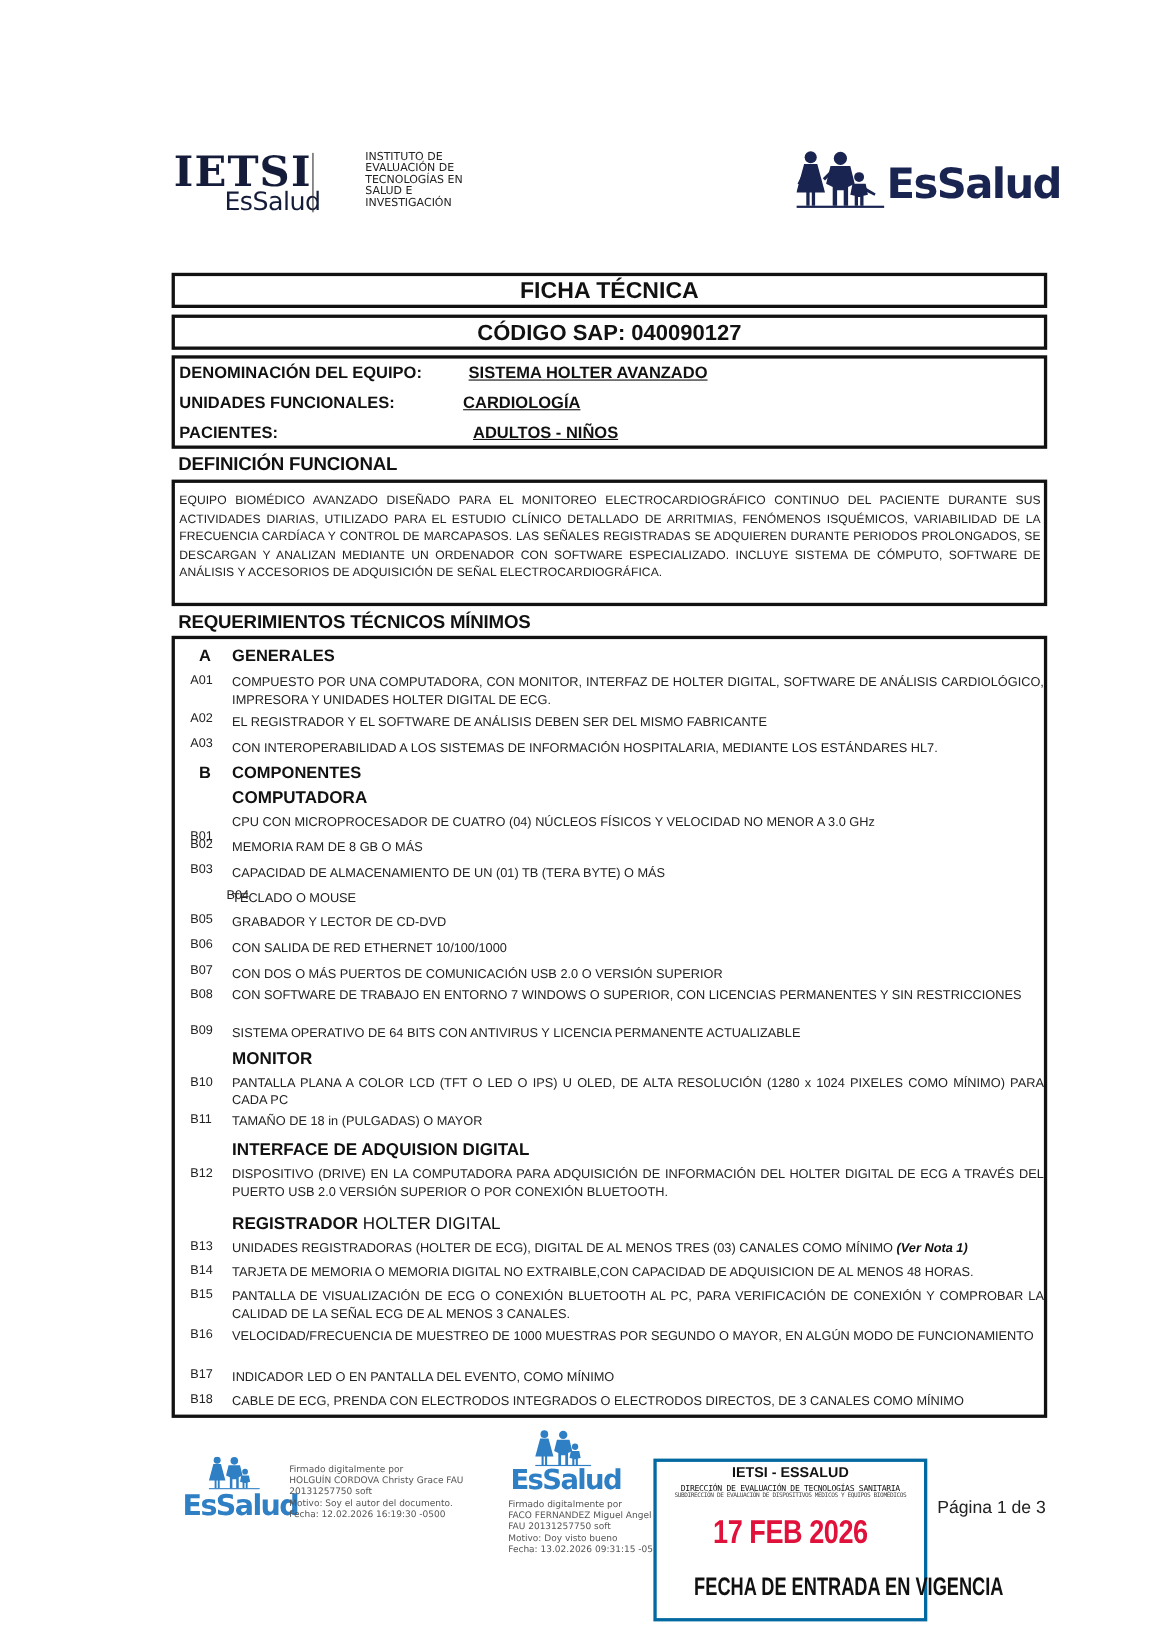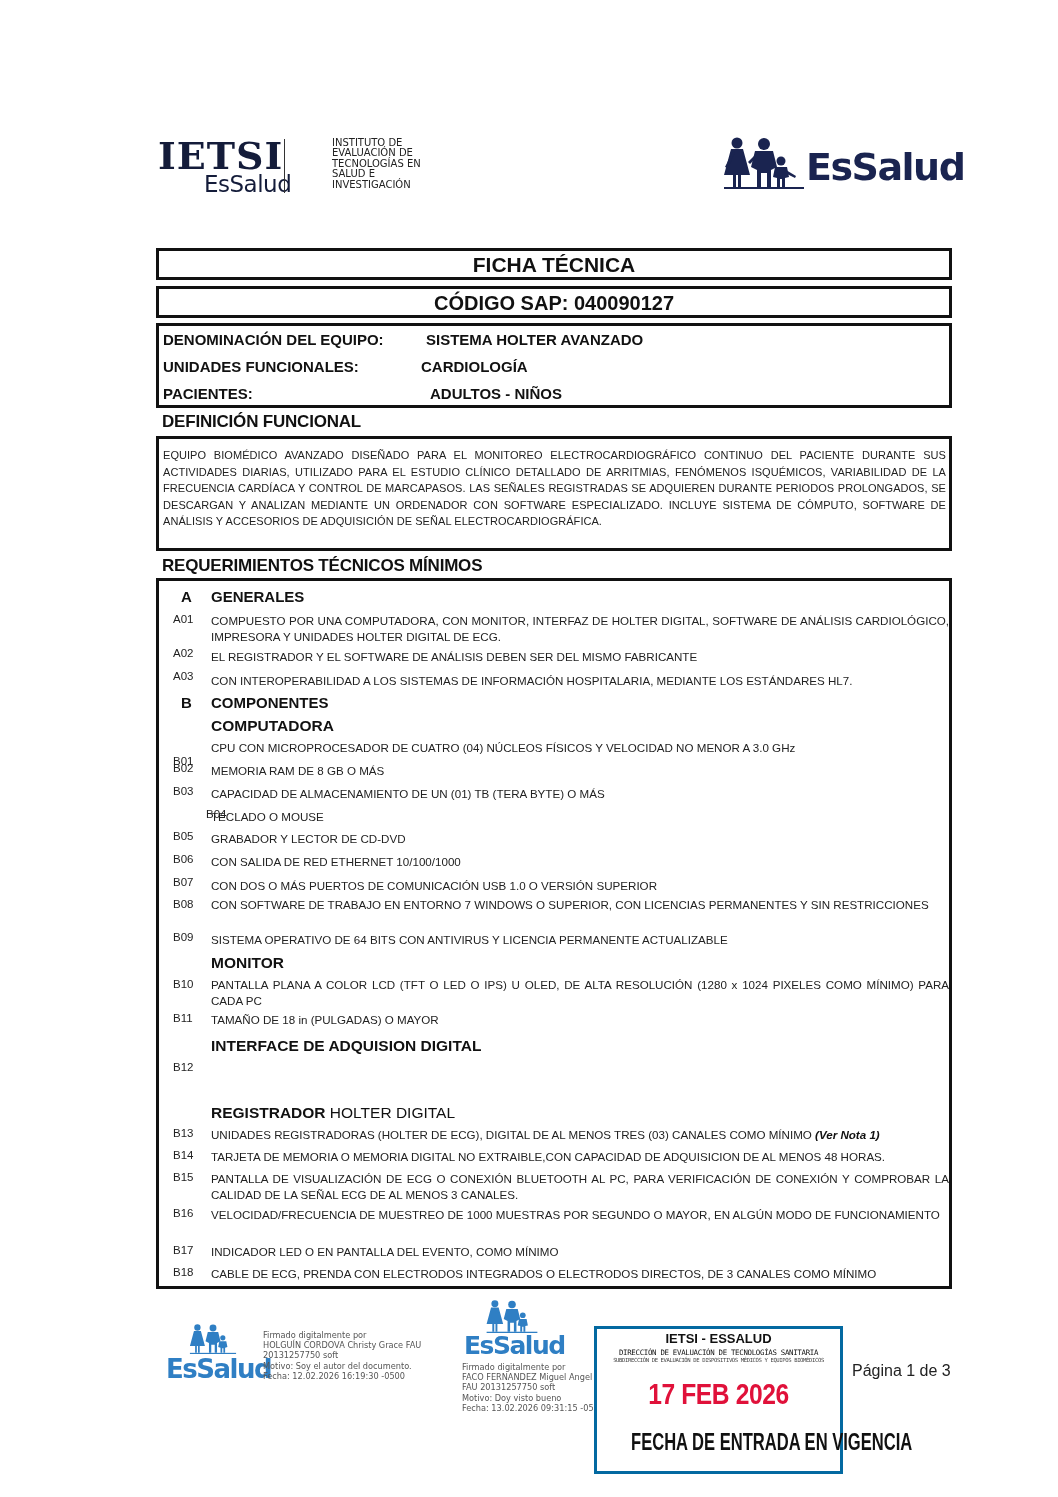--- a/index.html
+++ b/index.html
@@ -22,21 +22,21 @@
 
   
   .box { position: absolute; border: 3px solid #111; box-sizing: border-box; background: #fff; }
   .title1 { left: 156px; top: 248px; width: 796px; height: 32px; text-align: center; font-size: 21px; line-height: 28px; font-weight: bold; }
   .title2 { left: 156px; top: 286px; width: 796px; height: 32px; text-align: center; font-size: 20px; line-height: 28px; font-weight: bold; }
   .title2 .code { font-weight: bold; }
 
   .infobox { left: 156px; top: 323px; width: 796px; height: 85px; }
   .info-row { position: absolute; left: 4px; font-size: 15px; font-weight: bold; white-space: nowrap; }
   .info-row .lbl { position: absolute; left: 0; }
-  .info-row .val { position: absolute; white-space: nowrap; }
+  .info-row .val { position: absolute; white-space: nowrap; text-decoration: underline; }
 
   .section-h { position: absolute; left: 162px; font-size: 17px; font-weight: bold; letter-spacing: -0.2px; }
 
   .defbox { left: 156px; top: 436px; width: 796px; height: 115px; padding: 8px 3px 0 4px; }
   .deftext { font-size: 11px; line-height: 16.6px; text-align: justify; text-align-last: left; color: #222; letter-spacing: 0.05px; }
 
   .reqbox { left: 156px; top: 578px; width: 796px; height: 711px; }
   .req-letter { position: absolute; left: 22px; font-size: 15px; font-weight: bold; }
   .req-head { position: absolute; left: 52px; font-size: 15px; font-weight: bold; }
   .req-sub { position: absolute; left: 52px; font-size: 15.5px; font-weight: bold; }
@@ -155,39 +155,40 @@
   <span class="req-code" style="top:227px;margin-left:33px;">B04</span>
   <div class="req-text" style="top:228px;">TECLADO O MOUSE</div>
 
   <span class="req-code" style="top:249px;">B05</span>
   <div class="req-text" style="top:250px;">GRABADOR Y LECTOR DE CD-DVD</div>
 
   <span class="req-code" style="top:272px;">B06</span>
   <div class="req-text" style="top:273px;">CON SALIDA DE RED ETHERNET 10/100/1000</div>
 
   <span class="req-code" style="top:295px;">B07</span>
-  <div class="req-text" style="top:297px;">CON DOS O MÁS PUERTOS DE COMUNICACIÓN USB 1.0 O VERSIÓN SUPERIOR</div>
+  <div class="req-text" style="top:297px;">CON DOS O MÁS PUERTOS DE COMUNICACIÓN USB 2.0 O VERSIÓN SUPERIOR</div>
 
   <span class="req-code" style="top:317px;">B08</span>
   <div class="req-text" style="top:316px;">CON SOFTWARE DE TRABAJO EN ENTORNO 7 WINDOWS  O SUPERIOR, CON LICENCIAS PERMANENTES Y SIN RESTRICCIONES</div>
 
   <span class="req-code" style="top:350px;">B09</span>
   <div class="req-text" style="top:351px;">SISTEMA OPERATIVO DE 64 BITS CON ANTIVIRUS Y LICENCIA PERMANENTE ACTUALIZABLE</div>
 
   <span class="req-sub" style="top:373px;">MONITOR</span>
 
   <span class="req-code" style="top:397px;">B10</span>
   <div class="req-text" style="top:396px;">PANTALLA PLANA A COLOR LCD (TFT O LED O IPS) U OLED, DE ALTA RESOLUCIÓN (1280 x 1024 PIXELES COMO MÍNIMO) PARA CADA PC</div>
 
   <span class="req-code" style="top:431px;">B11</span>
   <div class="req-text" style="top:431px;">TAMAÑO DE 18 in (PULGADAS) O MAYOR</div>
 
   <span class="req-sub" style="top:456px;">INTERFACE DE ADQUISION DIGITAL</span>
 
   <span class="req-code" style="top:480px;">B12</span>
+  <div class="req-text" style="top:479px;">DISPOSITIVO (DRIVE) EN LA COMPUTADORA PARA ADQUISICIÓN DE INFORMACIÓN DEL HOLTER DIGITAL DE ECG A TRAVÉS DEL PUERTO USB 2.0 VERSIÓN SUPERIOR O POR CONEXIÓN BLUETOOTH.</div>
 
   <span class="req-sub" style="top:523px;"><span>REGISTRADOR</span><span class="light"> HOLTER DIGITAL</span></span>
 
   <span class="req-code" style="top:546px;">B13</span>
   <div class="req-text" style="top:546px;"><span>UNIDADES REGISTRADORAS (HOLTER DE ECG), DIGITAL DE AL MENOS TRES (03) CANALES COMO MÍNIMO </span><span class="note">(Ver Nota 1)</span></div>
 
   <span class="req-code" style="top:568px;">B14</span>
   <div class="req-text" style="top:568px;">TARJETA DE MEMORIA O MEMORIA DIGITAL NO EXTRAIBLE,CON CAPACIDAD DE ADQUISICION DE AL MENOS 48 HORAS.</div>
 
   <span class="req-code" style="top:590px;">B15</span>

